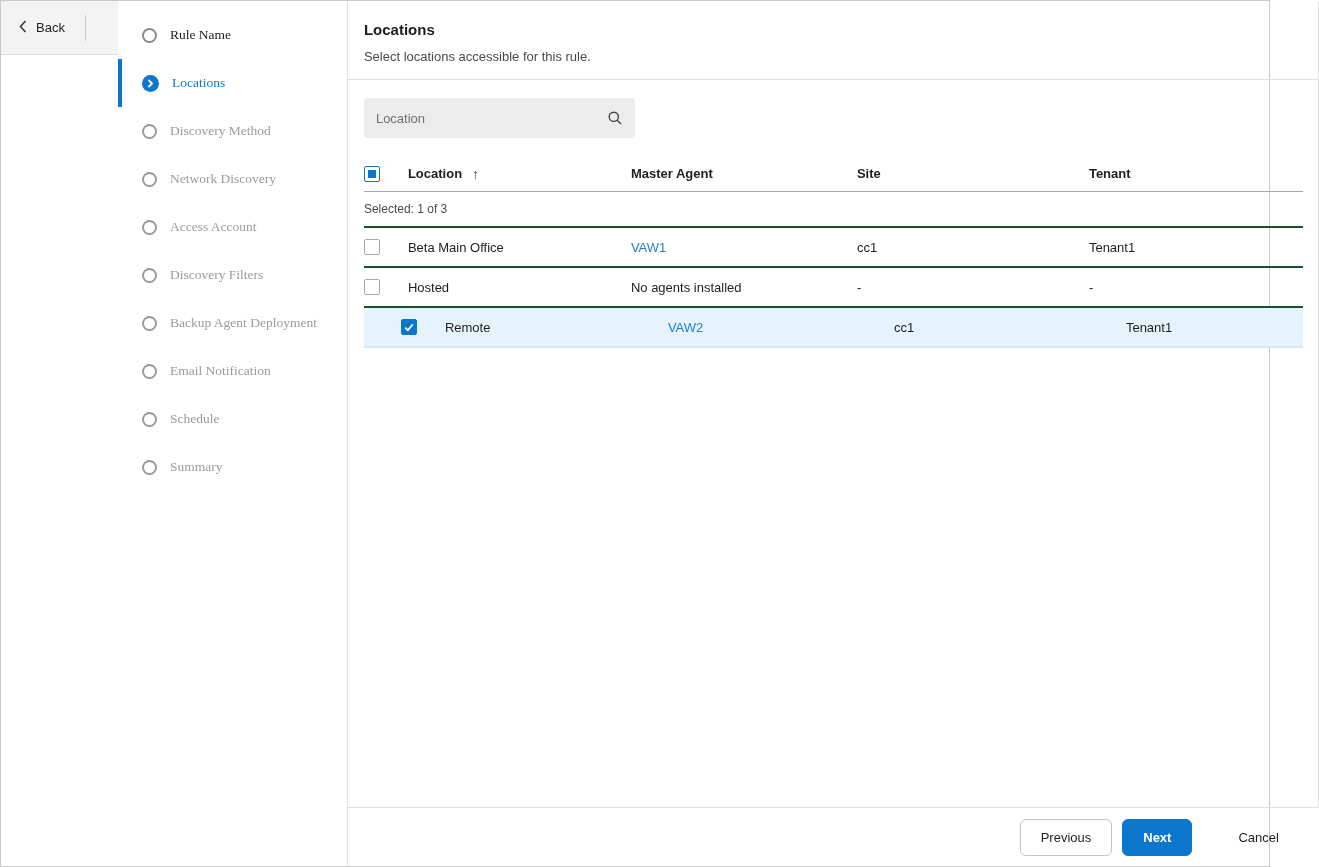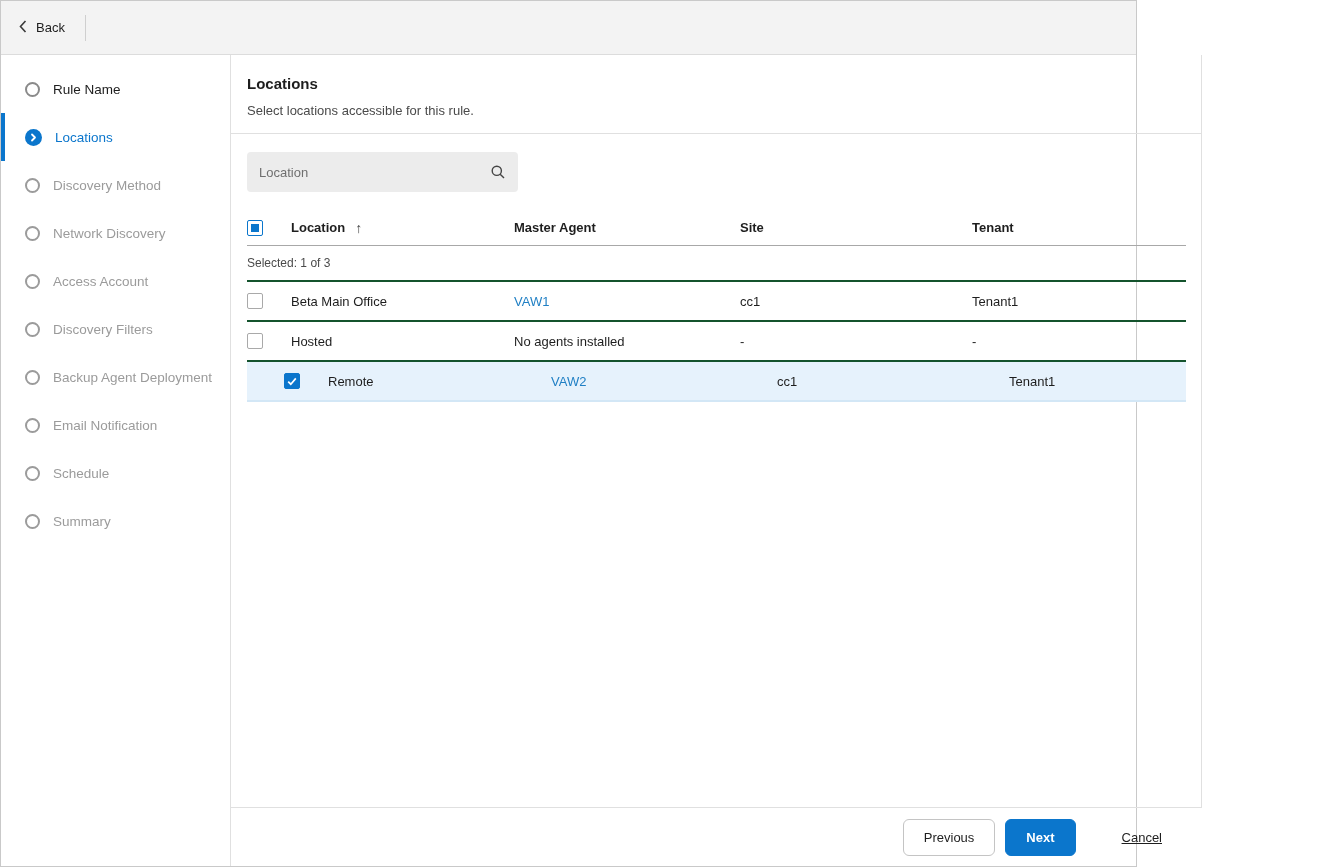--- a/index.html
+++ b/index.html
@@ -4,23 +4,23 @@
 <style>
   * { margin:0; padding:0; box-sizing:border-box; }
   html,body { width:1319px; height:867px; }
   body {
     font-family:"Liberation Sans", sans-serif;
     color:#1e1e1e;
     background:#fff;
     overflow:hidden;
   }
   .app {
-    width:1137px; height:867px;
+    width:1270px; height:867px;
     border:1px solid #c9c9c9;
-    display:flex; flex-direction:column;
+    display:flex; flex-direction:row;
     background:#fff;
   }
   
   .topbar {
     height:54px; flex:0 0 auto;
     background:#f3f3f3;
     border-bottom:1px solid #dcdcdc;
     display:flex; align-items:center;
     padding:0 16px;
   }
@@ -33,21 +33,21 @@
   .title { font-size:17px; font-weight:700; letter-spacing:.2px; }
 
   
   .layout { flex:1; display:flex; min-height:0; }
 
   
   .sidebar { width:230px; flex:0 0 auto; border-right:1px solid #e0e0e0; padding-top:10px; background:#fff; }
   .step {
     height:48px; display:flex; align-items:center; gap:13px;
     padding-left:20px; border-left:4px solid transparent;
-    font-size:13.5px; cursor:pointer; white-space:nowrap;
+    font-size:13.5px; cursor:pointer; white-space:nowrap;font-family:Liberation Serif, serif;
   }
   .step .dot {
     width:15px; height:15px; border:2px solid #9b9b9b; border-radius:50%;
     flex:0 0 auto; display:flex; align-items:center; justify-content:center;
   }
   .step.done  { color:#1e1e1e; }
   .step.done .dot { border-color:#8a8a8a; }
   .step.pending { color:#9b9b9b; }
   .step.active { border-left-color:var(--accent); color:var(--accent); }
   .step.active .dot { width:17px; height:17px; border:none; background:var(--accent); }
@@ -104,21 +104,21 @@
     border-top:1px solid #e0e0e0;
     display:flex; align-items:center; justify-content:flex-end;
     gap:10px; padding:0 20px;
   }
   .btn {
     font:13px "Liberation Sans", sans-serif;
     height:37px; padding:0 20px; border-radius:6px; cursor:pointer;
   }
   .btn.secondary { background:#fff; border:1px solid #c4c4c4; color:#1e1e1e; }
   .btn.primary { background:var(--accent); border:1px solid var(--accent); color:#ffffff; font-weight:700; }
-  .btn.text { background:transparent; border:none; margin-left:16px; color:#1e1e1e;text-decoration:underline; }
+  .btn.text { background:transparent; border:none; margin-left:16px; color:#1e1e1e; }
 </style>
 </head>
 <body>
 
 <div class="app">
 
   <header class="topbar">
     <div class="back">
       <span class="backicon">
         <svg width="8" height="13" viewBox="0 0 8 13">

